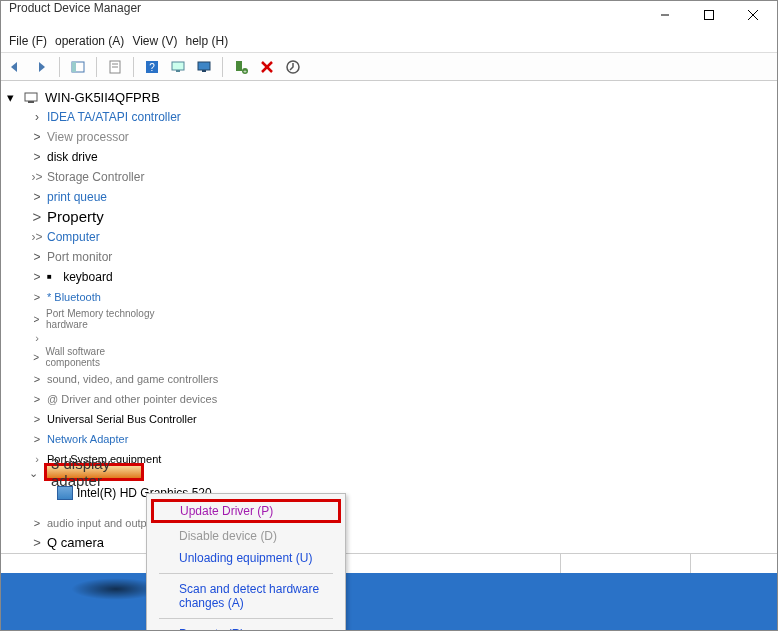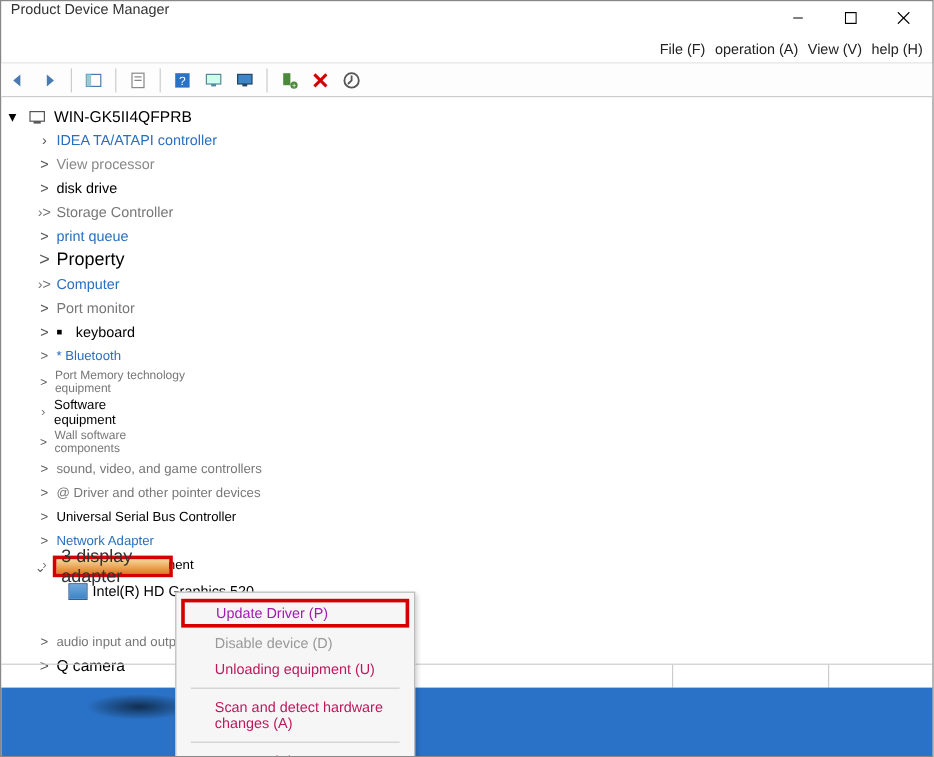--- a/index.html
+++ b/index.html
@@ -5,21 +5,21 @@
   * { box-sizing: border-box; margin: 0; padding: 0; font-family: "Segoe UI", Tahoma, sans-serif; }
   body { width: 778px; height: 631px; background: #fff; overflow: hidden; font-size: 12px; color: #000; position: relative; border:1px solid #888; }
 
   
   .titlebar { height: 28px; display:flex; padding:0 2px; }
   .titlebar .title { flex:1; padding-left:6px; color:#333; font-size:12px; }
   .wbtn { width:44px; height:28px; display:flex; align-items:center; justify-content:center; }
   .wbtn svg { width:10px; height:10px; stroke:#000; stroke-width:1; fill:none; }
 
   
-  .menubar { height:24px; display:flex; align-items:center; padding:0 6px; gap:4px; font-size:12px; color:#222; border-bottom:1px solid #ddd;justify-content:flex-end;}
+  .menubar { height:24px; display:flex; align-items:center; padding:0 6px; gap:4px; font-size:12px; color:#222; border-bottom:1px solid #ddd;}
   .menubar span { padding:2px 2px; }
 
   
   .toolbar { height:28px; display:flex; align-items:center; padding:0 4px; gap:6px; border-bottom:1px solid #ccc; background:#fdfdfd; }
   .tool { width:20px; height:20px; display:flex; align-items:center; justify-content:center; border:1px solid transparent; }
   .tool svg { width:16px; height:16px; }
   .sep { width:1px; height:20px; background:#ccc; margin:0 2px;}
 
   
   .tree { padding:8px 6px; line-height:18px; font-size:12px; }
@@ -33,21 +33,21 @@
   .ind1 { padding-left:24px; }
   .big { font-size:15px; }
 
   
   .redbox1 { position:absolute; left:43px; top:462px; width:100px; height:18px; border:3px solid #d40000; background:linear-gradient(#f7d89a,#e07b1f); z-index:3; display:flex; align-items:center; padding-left:4px; color:#333; font-size:15px;}
   .gpu-row { position:absolute; left:56px; top:485px; display:flex; align-items:center; gap:4px; z-index:2; }
   .gpu-icon { width:16px; height:14px; background:linear-gradient(#6fa8dc,#3d85c6); border:1px solid #2a5fa0; }
 
   
   .ctx { position:absolute; left:145px; top:492px; width:200px; background:#f6f6f6; border:1px solid #bbb; box-shadow:2px 2px 4px rgba(0,0,0,0.2); z-index:10; padding:3px 0; font-size:12px; }
-  .ctx .item { padding:4px 16px 4px 32px; color:#be185d; }
+  .ctx .item { padding:4px 16px 4px 32px; color:#1d4ed8; }
   .ctx .item.disabled { color:#999; }
   .ctx .hl { border:3px solid #d40000; margin:2px 4px; padding:2px 10px 2px 26px; color:#a21caf; }
   .ctx hr { border:none; border-top:1px solid #ccc; margin:4px 12px; }
 
   
   .statusbar { position:absolute; left:0; bottom:57px; width:776px; height:20px; border-top:1px solid #ccc; display:flex; }
   .statusbar .cell { border-right:1px solid #ccc; height:100%; }
 
   
   .bluefoot { position:absolute; left:0; bottom:0; width:778px; height:57px; background:#2a72c7; z-index:0;}
@@ -193,25 +193,24 @@
       <span class="chevtxt">&gt;</span>
       <span>Port monitor</span>
     </div>
   <div class="node ind1"><span class="chevtxt">&gt;</span><span style="font-size:8px">■</span>&nbsp;<span>keyboard</span></div>
   <div class="node ind1 blue" style="font-size:11px">
       <span class="chevtxt">&gt;</span>
       <span>* Bluetooth</span>
     </div>
   <div class="node ind1 gray" style="font-size:10px; max-width:180px; line-height:11px;">
       <span class="chevtxt">&gt;</span>
-      <span>Port Memory technology equipment</span>
+      <span>Port Memory technology hardware</span>
     </div>
   <div class="node ind1" style="font-size:11px; max-width:120px; line-height:12px;">
       <span class="chevtxt gray">›</span>
-      <span>Software equipment</span>
     </div>
   <div class="node ind1 gray" style="font-size:10px; max-width:140px; line-height:11px;">
       <span class="chevtxt">&gt;</span>
       <span>Wall software components</span>
     </div>
   <div class="node ind1 gray" style="font-size:11px">
       <span class="chevtxt">&gt;</span>
       <span>sound, video, and game controllers</span>
     </div>
   <div class="node ind1 gray" style="font-size:11px">

